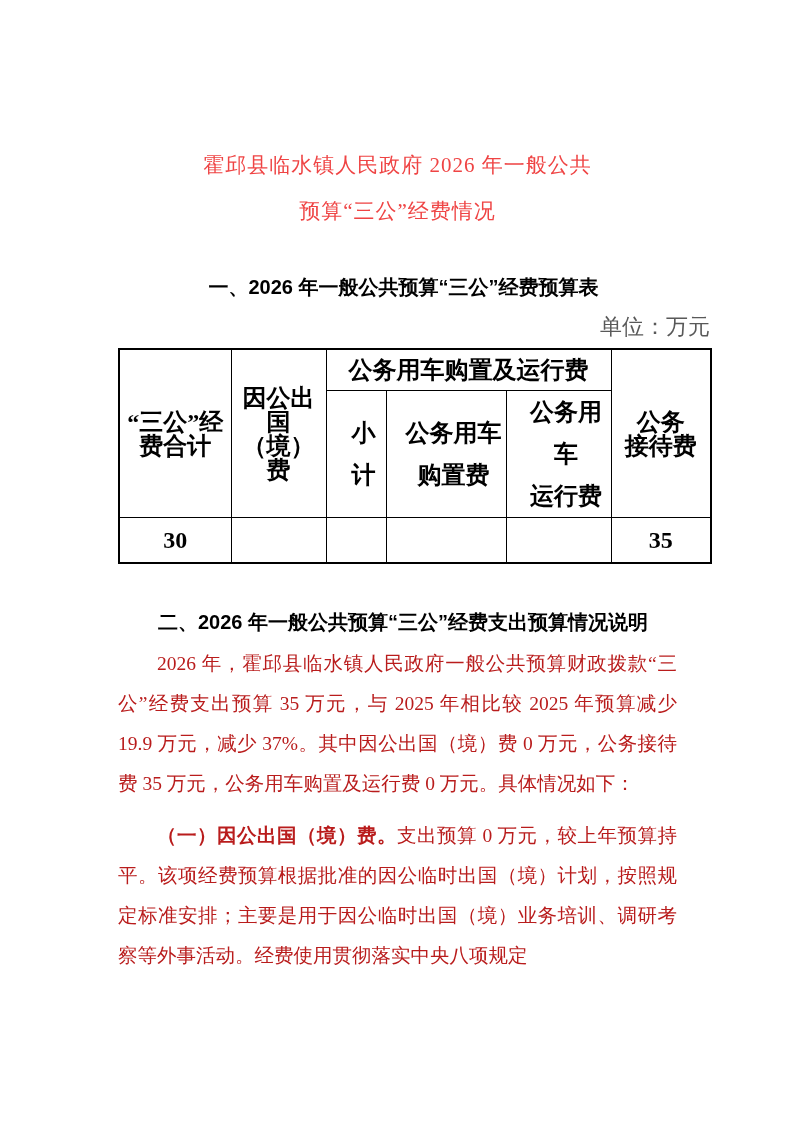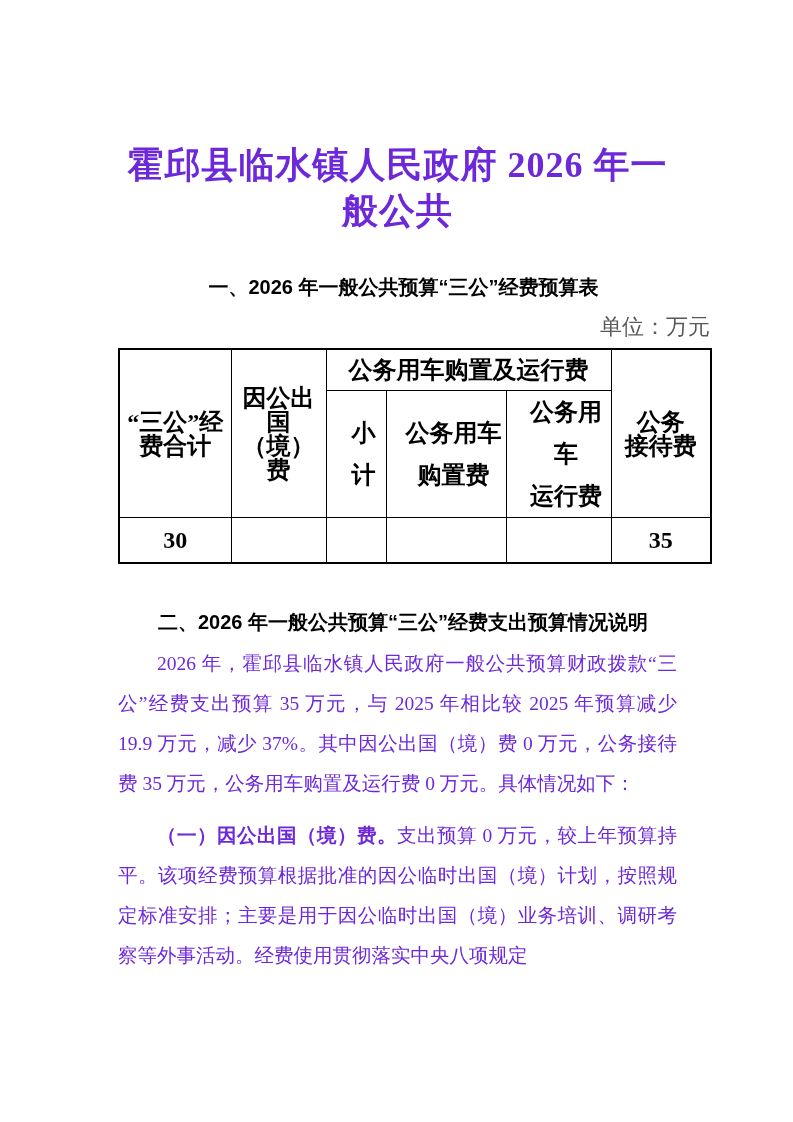--- a/index.html
+++ b/index.html
@@ -16,25 +16,25 @@
     overflow: hidden;
     font-family: "Liberation Serif", "DejaVu Serif", serif;
     color: #000000;
   }
   .content {
     padding: 142px 116px 0 118px;
   }
   .doc-title {
     text-align: center;
     font-family: "Liberation Serif", "DejaVu Serif", serif;
-    font-weight: bold;
-    font-size: 36px;
+    font-weight: normal;
+    font-size: 21px;
     line-height: 46px;
     letter-spacing: 1px;
-    color: #6d28d9;
+    color: #ef4444;
   }
   .sec-heading {
     font-family: "Liberation Sans", "DejaVu Sans", sans-serif;
     font-weight: bold;
     font-size: 20px;
     color: #000000;
   }
   .sec1-heading {
     margin-top: 38px;
     line-height: 30px;
@@ -80,34 +80,35 @@
   table.budget tr.t-row1 td { height: 40px; line-height: 24px; }
   table.budget td.tall { line-height: 44px; }
   table.budget tr.t-row2 td { height: 88px; line-height: 42px; padding-left: 17px; }
   table.budget tr.t-data td { height: 44px; line-height: 24px; white-space: normal; }
   .body-para {
     width: 559px;
     font-size: 19.5px;
     line-height: 40px;
     text-align: justify;
     text-indent: 2em;
-    color: #6d28d9;
+    color: #b91c1c;
     margin: 0;
   }
   .para-2 { margin-top: 12px; }
   .bold-run { font-weight: bold; }
 </style>
 </head>
 <body>
 
 <div class="page">
   <div class="content">
 
     <div class="doc-title">
       <div>霍邱县临水镇人民政府 2026 年一般公共</div>
+      <div>预算“三公”经费情况</div>
     </div>
 
     <div class="sec-heading sec1-heading">一、2026 年一般公共预算“三公”经费预算表</div>
 
     <div class="table-wrap">
       <div class="unit-label">单位：万元</div>
 
       <table class="budget">
         <colgroup>
           <col style="width:112px">

